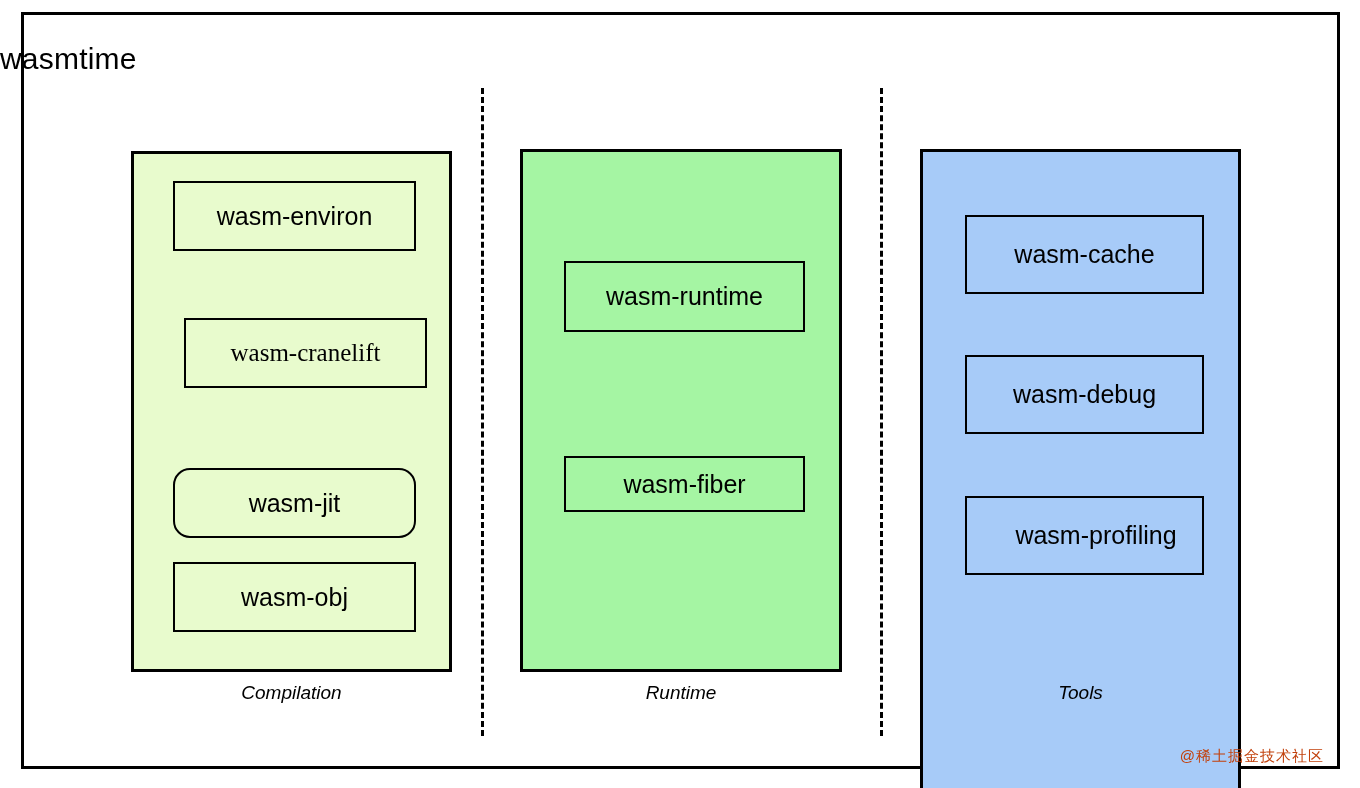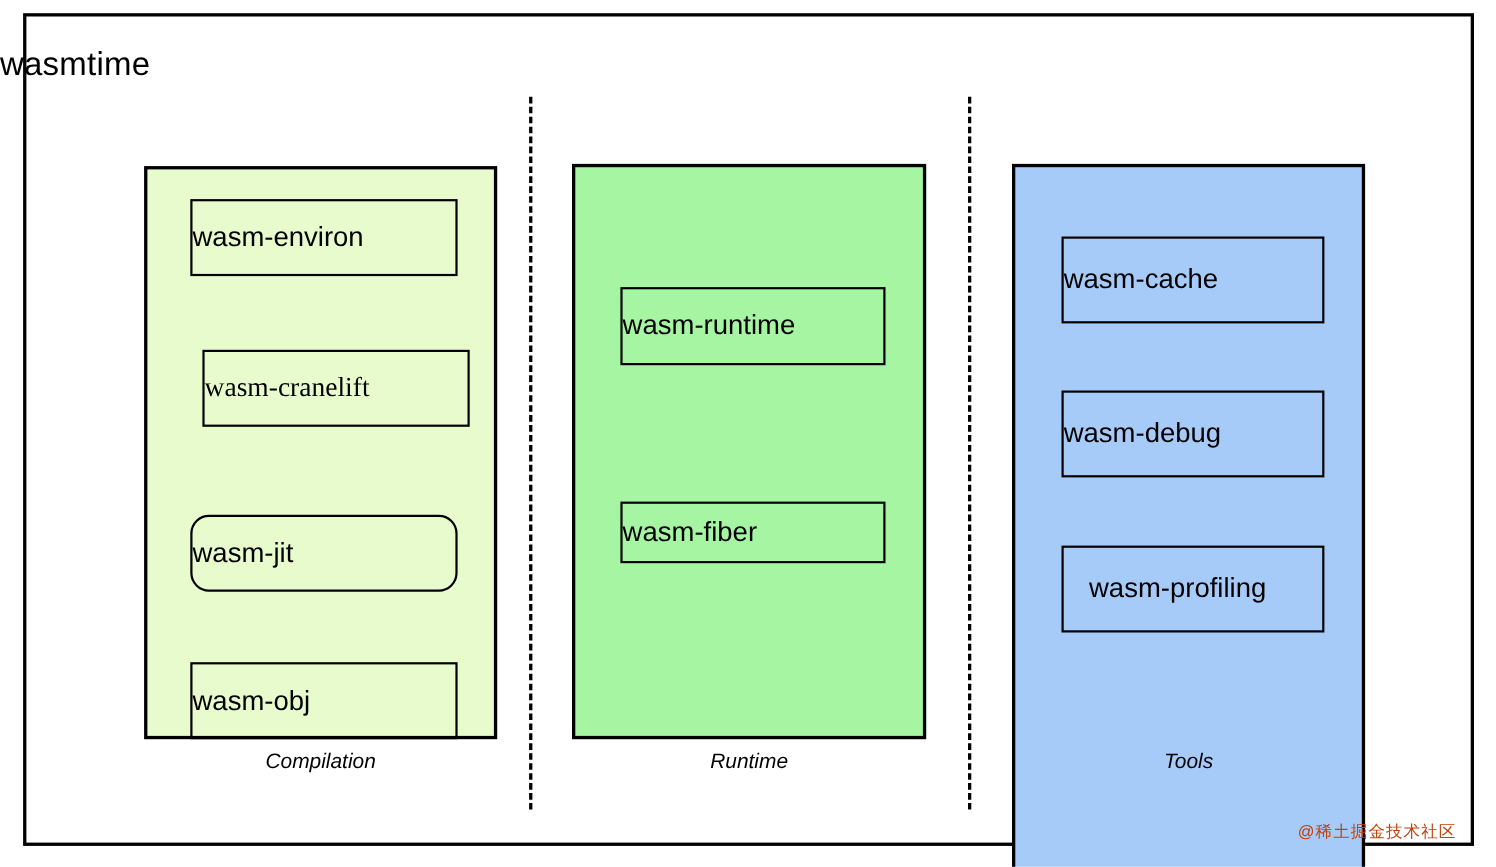--- a/index.html
+++ b/index.html
@@ -104,21 +104,21 @@
   #caption-tools       { left: 920px; width: 321px; }
 
   
   .module {
     position: absolute;
     box-sizing: border-box;
     border: 2px solid #000000;
     background: transparent;
     display: flex;
     align-items: center;
-    justify-content: flex-start;
+    justify-content: center;
     font-size: 25px;
     color: #000000;
   }
 
   
   #watermark {
     position: absolute;
     right: 36px;
     bottom: 22px;
     font-size: 15px;
@@ -142,21 +142,21 @@
     <div class="group-body">
         <div class="module" style="left: 39px; top: 27px; width: 243px; height: 70px;">
           <span>wasm-environ</span>
         </div>
         <div class="module" style="left: 50px; top: 164px; width: 243px; height: 70px; font-family: Liberation Serif, serif;">
           <span>wasm-cranelift</span>
         </div>
         <div class="module" style="left: 39px; top: 314px; width: 243px; height: 70px; border-radius: 17px;">
           <span>wasm-jit</span>
         </div>
-        <div class="module" style="left: 39px; top: 448px; width: 243px; height: 70px;">
+        <div class="module" style="left: 39px; top: 408px; width: 243px; height: 70px;">
           <span>wasm-obj</span>
         </div>
       </div>
   </div>
 
   <div class="group" id="group-runtime">
     <div class="group-body">
         <div class="module" style="left: 41px; top: 109px; width: 241px; height: 71px;">
           <span>wasm-runtime</span>
         </div>

